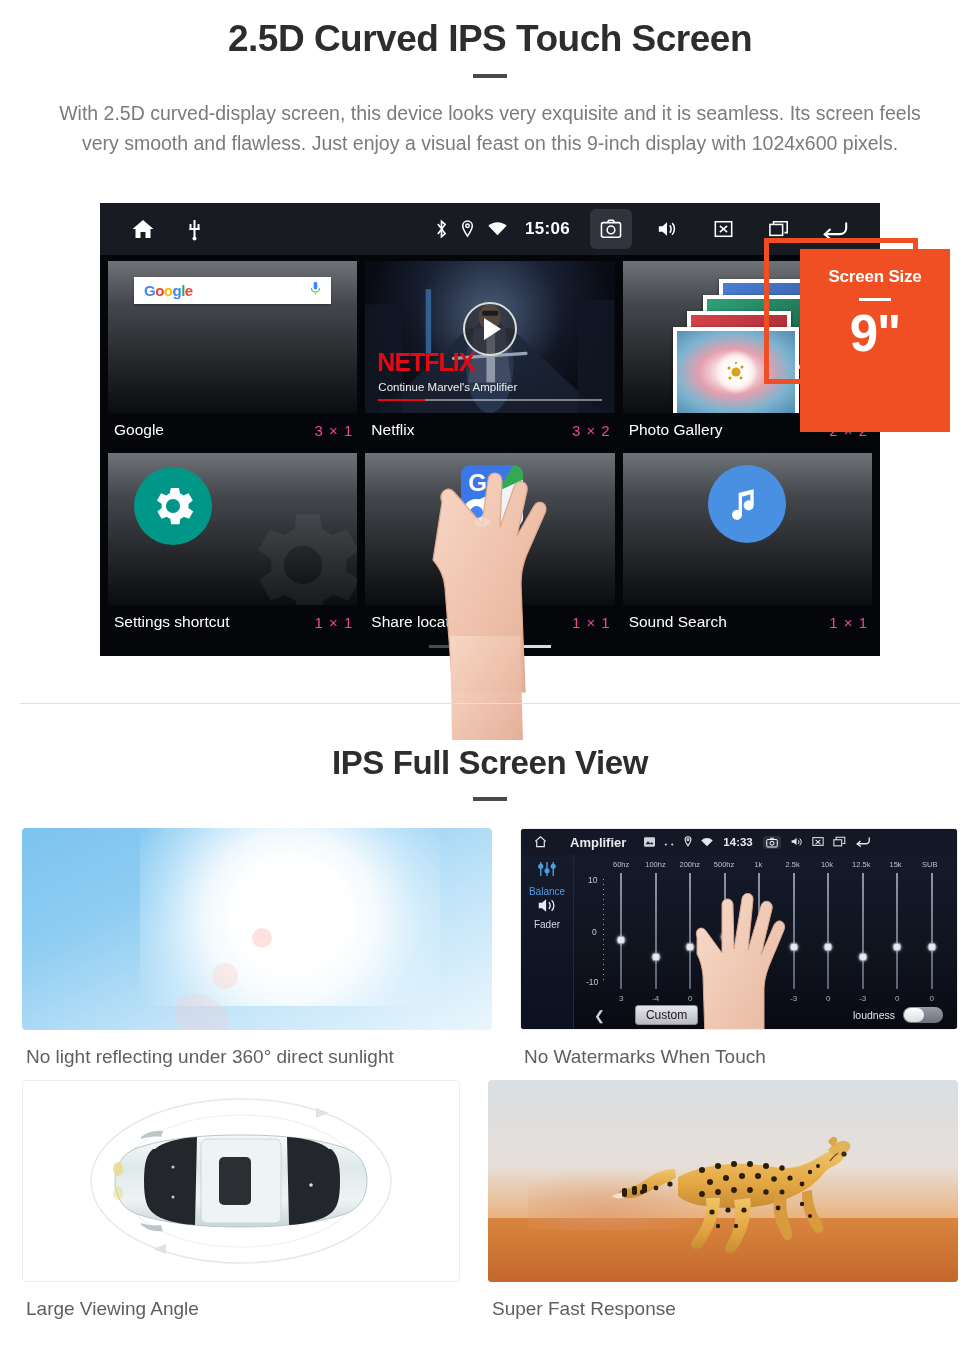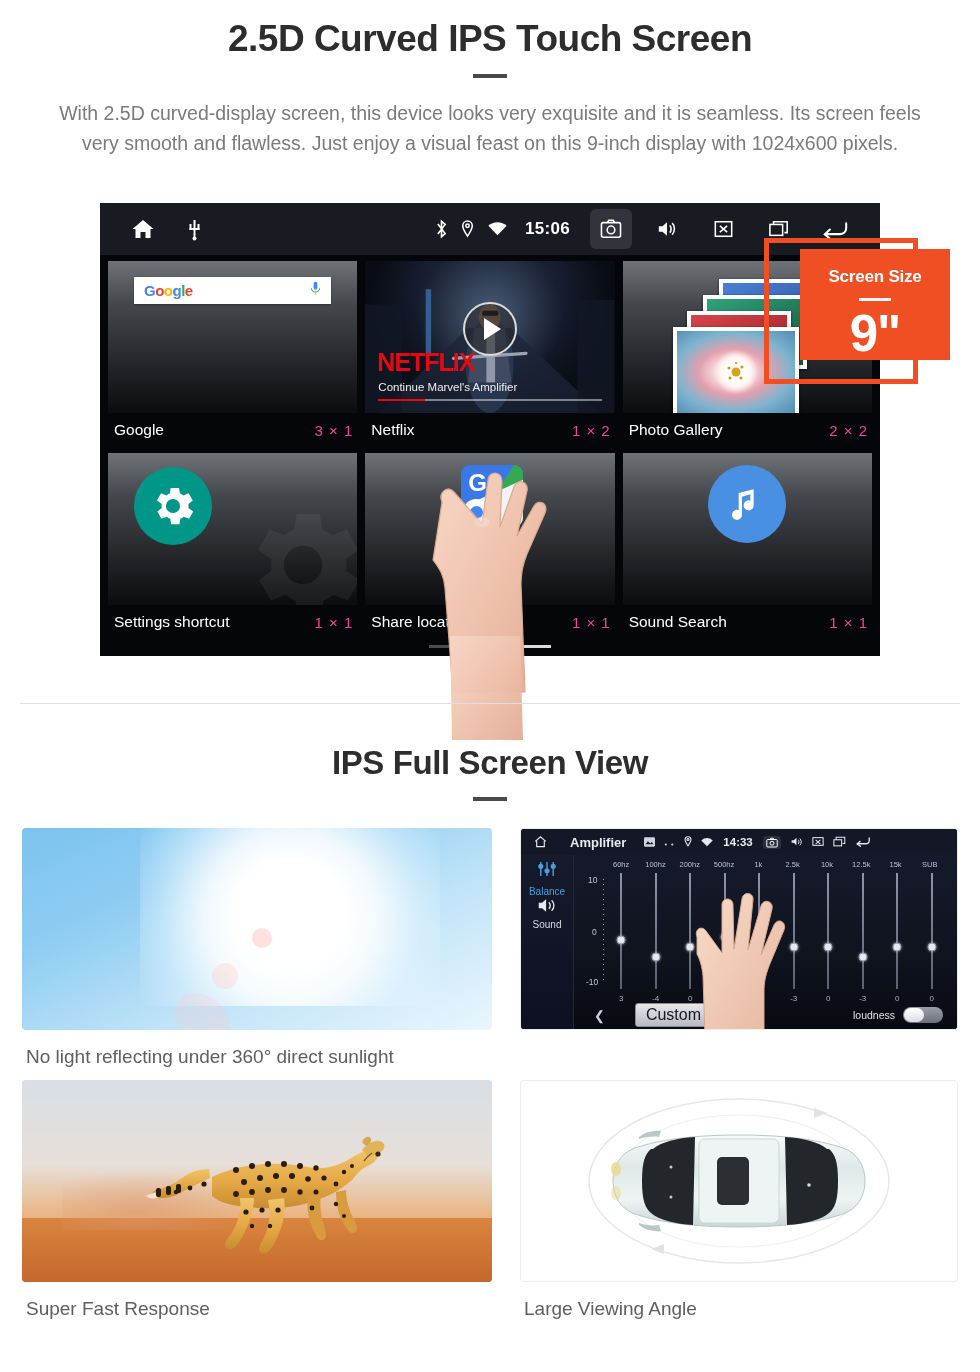--- a/index.html
+++ b/index.html
@@ -154,21 +154,21 @@
   .pager { position:absolute; left:0; right:0; bottom: 8px; display:flex; justify-content:center; gap:10px; }
   .pager i { display:block; width: 34px; height: 3px; background:#4c4c4c; }
   .pager i.on { background:#dcdcdc; }
 
   
   .badge-frame {
     position: absolute; left: 764px; top: 238px; width: 154px; height: 146px;
     border: 5px solid #f04f23;
   }
   .badge {
-    position: absolute; left: 800px; top: 249px; width: 150px; height: 111px;
+    position: absolute; left: 800px; top: 249px; width: 150px; height: 183px;
     background: #f04f23; color: #fff; text-align: center;
   }
   .badge .b-t { font-size: 17px; font-weight: bold; padding-top: 18px; letter-spacing:-.2px; }
   .badge .b-rule { width: 32px; height: 3px; background:#fff; margin: 11px auto 0; }
   .badge .b-n { font-size: 51px; font-weight: bold; line-height: 50px; margin-top: 8px; letter-spacing:-1px; }
 
   
   .divider { position:absolute; left:20px; top:703px; width:940px; height:1px; background:#e0e0e0; }
 
   
@@ -233,21 +233,21 @@
   .scale .ticks { position:absolute; left: 15px; top: 4px; bottom: 4px; width: 1px;
     background: repeating-linear-gradient(180deg,#9aa2b4 0 1.5px, transparent 1.5px 5px); }
   .sliders { position:absolute; left: 30px; right: 8px; top: 18px; bottom: 40px; display:flex; }
   .sl { flex:1; position:relative; }
   .sl .track { position:absolute; left:50%; top:0; bottom:0; width:2px; transform:translateX(-50%); background: linear-gradient(180deg,#8d94a6,#5a6173); }
   .sl .knob { position:absolute; left:50%; transform:translate(-50%,-50%); width:9px; height:9px; border-radius:50%;
       background:#e6e9f0; border:1.5px solid #8e96a8; box-shadow:0 0 3px rgba(255,255,255,.5); }
   .valrow { position:absolute; left: 30px; right: 8px; bottom: 26px; display:flex; }
   .valrow span { flex:1; text-align:center; font-size: 8px; color:#aab0bf; }
   .amp-foot { position:absolute; left: 20px; right: 8px; bottom: 2px; height: 24px; display:flex; align-items:center; }
-  .preset { background: linear-gradient(180deg,#e8e8ea,#b9bbc2); color:#16181f; font-size: 16px;
+  .preset { background: linear-gradient(180deg,#e8e8ea,#b9bbc2); color:#16181f; font-size: 12px;
      padding: 2px 10px; border-radius: 3px; border:1px solid #8b8d96; margin-left: 30px; }
   .arrow-l { color:#cdd2de; font-size: 13px; }
   .loud { margin-left:auto; display:flex; align-items:center; gap: 8px; color:#dfe3ec; font-size: 10.5px; margin-right: 6px; }
   .toggle { width: 40px; height: 16px; border-radius: 9px; background: linear-gradient(180deg,#9a9da6,#6d717c); position:relative; }
   .toggle i { position:absolute; left: 1px; top: 1px; width: 20px; height: 14px; border-radius: 8px; background: linear-gradient(180deg,#fff,#dcdde1); }
   .amp-hand { position:absolute; left: 105px; top: 18px; }
 </style>
 </head>
 <body>
 
@@ -371,21 +371,21 @@
               <div class="nf-play"></div>
               <div class="nf-word">NETFLIX</div>
               <div class="nf-sub">Continue Marvel's Amplifier</div>
               <div class="nf-bar">
                   <span></span>
                 </div>
             </div>
           </div>
           <div class="wlabel">
             <span>Netflix</span>
-            <span class="size">1 × 2</span>
+            <span class="size">3 × 2</span>
           </div>
         </div>
 
         <div class="wcell">
           <div class="wtile">
             <div class="gal">
               <div class="photo p1"></div>
               <div class="photo p2"></div>
               <div class="photo p3"></div>
               <div class="photo p4">
@@ -573,21 +573,21 @@
                     </svg>
                 </span>
                 <div class="s-lab">Balance</div>
                 <span class="s-ic">
                   <svg width="22" height="17" viewBox="0 0 24 18" fill="#e6e9f2">
                       <path d="M3 6h3.6L11 2.2v13.6L6.6 12H3z"></path>
                       <path d="M14 5.4c2 1.7 2 5.5 0 7.2" stroke="#e6e9f2" stroke-width="1.5" fill="none"></path>
                       <path d="M17 3.2c3.3 2.6 3.3 9 0 11.6" stroke="#e6e9f2" stroke-width="1.5" fill="none"></path>
                     </svg>
                 </span>
-                <div class="s-lab2">Sound</div>
+                <div class="s-lab2">Fader</div>
               </div>
 
               <div class="amp-main">
                 <div class="freqrow">
                   <span>60hz</span>
                   <span>100hz</span>
                   <span>200hz</span>
                   <span>500hz</span>
                   <span>1k</span>
                   <span>2.5k</span>
@@ -679,24 +679,57 @@
                           <stop offset="1" stop-color="#e7b69d"></stop>
                         </linearGradient>
                       </defs>
                     <path d="M18 64c-3-8 5-12 9-6l16 22 0-48c0-8 11-8 11 0l1 44 8-50c1-8 12-7 11 1l-5 50 13-44c2-8 13-5 11 3l-11 46 13-30c4-8 13-3 10 5l-15 36c-4 11-5 17-5 26v46H26l-2-62c-1-10-3-16-6-22z" fill="url(#sk2)" stroke="#d9a88f" stroke-width="1"></path>
                   </svg>
                 </div>
               </div>
             </div>
           </div>
         </div>
+        <div class="gcap">No Watermarks When Touch</div>
       </div>
     </div>
 
     <div class="grow">
+
+      <div class="gcard right">
+        <div class="gimg framed carbg">
+          <svg width="100%" height="100%" viewBox="0 0 436 200" preserveAspectRatio="xMidYMid meet">
+            <ellipse cx="218" cy="100" rx="150" ry="82" fill="none" stroke="#e7e7e7" stroke-width="1.4"></ellipse>
+            <ellipse cx="218" cy="100" rx="122" ry="66" fill="none" stroke="#f0f0f0" stroke-width="1.2"></ellipse>
+            <path d="M293 27l13 5-13 5z" fill="#e2e2e2"></path>
+            <path d="M143 173l-13-5 13-5z" fill="#e2e2e2"></path>
+            <defs>
+              <linearGradient id="body" x1="0" y1="0" x2="0" y2="1">
+                <stop offset="0" stop-color="#f6fafa"></stop>
+                  <stop offset="0.35" stop-color="#dfe9e9"></stop>
+                <stop offset="0.7" stop-color="#eef4f4"></stop>
+                  <stop offset="1" stop-color="#c9d6d6"></stop>
+              </linearGradient>
+            </defs>
+            <path d="M92 100c0-16 8-28 22-33 26-9 62-13 104-13s78 4 104 13c14 5 22 17 22 33s-8 28-22 33c-26 9-62 13-104 13s-78-4-104-13c-14-5-22-17-22-33z" fill="url(#body)" stroke="#b9c6c6" stroke-width="1"></path>
+            <path d="M132 68c8-7 24-11 42-12l-2 88c-18-1-34-5-42-12-6-5-9-13-9-32s3-27 9-32z" fill="#23262a"></path>
+            <path d="M306 68c-8-7-24-11-42-12l2 88c18-1 34-5 42-12 6-5 9-13 9-32s-3-27-9-32z" fill="#23262a"></path>
+            <rect x="178" y="58" width="80" height="84" rx="6" fill="#eef3f3" stroke="#c3cfcf" stroke-width="0.8"></rect>
+            <rect x="196" y="76" width="32" height="48" rx="5" fill="#2b2e33"></rect>
+            <path d="M118 56c6-5 14-7 22-6l-2 6c-7-1-14 0-20 2z" fill="#9fb0b0" opacity=".7"></path>
+            <path d="M118 144c6 5 14 7 22 6l-2-6c-7 1-14 0-20-2z" fill="#9fb0b0" opacity=".7"></path>
+            <ellipse cx="95" cy="88" rx="5" ry="7" fill="#e8d98a" opacity=".8"></ellipse>
+            <ellipse cx="95" cy="112" rx="5" ry="7" fill="#e8d98a" opacity=".5"></ellipse>
+            <circle cx="150" cy="86" r="1.5" fill="#c3cfcf"></circle>
+              <circle cx="150" cy="116" r="1.5" fill="#c3cfcf"></circle>
+            <circle cx="288" cy="104" r="1.8" fill="#d3dede"></circle>
+          </svg>
+        </div>
+        <div class="gcap">Large Viewing Angle</div>
+      </div>
 
       <div class="gcard">
         <div class="gimg savanna">
           <span class="dune"></span>
             <span class="dust"></span>
           <svg class="cheetah" width="320" height="150" viewBox="0 0 320 150">
             <defs>
               <linearGradient id="fur" x1="0" y1="0" x2="0" y2="1">
                 <stop offset="0" stop-color="#f0c46b"></stop>
                   <stop offset="0.55" stop-color="#e4a844"></stop>
@@ -750,48 +783,16 @@
                   <circle cx="36" cy="70" r="2.2"></circle>
                 <rect x="16" y="66" width="5" height="9" rx="2"></rect>
                   <rect x="26" y="64" width="5" height="9" rx="2"></rect>
                 <rect x="36" y="62" width="5" height="9" rx="2"></rect>
               </g>
             </g>
           </svg>
         </div>
         <div class="gcap">Super Fast Response</div>
       </div>
-
-      <div class="gcard right">
-        <div class="gimg framed carbg">
-          <svg width="100%" height="100%" viewBox="0 0 436 200" preserveAspectRatio="xMidYMid meet">
-            <ellipse cx="218" cy="100" rx="150" ry="82" fill="none" stroke="#e7e7e7" stroke-width="1.4"></ellipse>
-            <ellipse cx="218" cy="100" rx="122" ry="66" fill="none" stroke="#f0f0f0" stroke-width="1.2"></ellipse>
-            <path d="M293 27l13 5-13 5z" fill="#e2e2e2"></path>
-            <path d="M143 173l-13-5 13-5z" fill="#e2e2e2"></path>
-            <defs>
-              <linearGradient id="body" x1="0" y1="0" x2="0" y2="1">
-                <stop offset="0" stop-color="#f6fafa"></stop>
-                  <stop offset="0.35" stop-color="#dfe9e9"></stop>
-                <stop offset="0.7" stop-color="#eef4f4"></stop>
-                  <stop offset="1" stop-color="#c9d6d6"></stop>
-              </linearGradient>
-            </defs>
-            <path d="M92 100c0-16 8-28 22-33 26-9 62-13 104-13s78 4 104 13c14 5 22 17 22 33s-8 28-22 33c-26 9-62 13-104 13s-78-4-104-13c-14-5-22-17-22-33z" fill="url(#body)" stroke="#b9c6c6" stroke-width="1"></path>
-            <path d="M132 68c8-7 24-11 42-12l-2 88c-18-1-34-5-42-12-6-5-9-13-9-32s3-27 9-32z" fill="#23262a"></path>
-            <path d="M306 68c-8-7-24-11-42-12l2 88c18-1 34-5 42-12 6-5 9-13 9-32s-3-27-9-32z" fill="#23262a"></path>
-            <rect x="178" y="58" width="80" height="84" rx="6" fill="#eef3f3" stroke="#c3cfcf" stroke-width="0.8"></rect>
-            <rect x="196" y="76" width="32" height="48" rx="5" fill="#2b2e33"></rect>
-            <path d="M118 56c6-5 14-7 22-6l-2 6c-7-1-14 0-20 2z" fill="#9fb0b0" opacity=".7"></path>
-            <path d="M118 144c6 5 14 7 22 6l-2-6c-7 1-14 0-20-2z" fill="#9fb0b0" opacity=".7"></path>
-            <ellipse cx="95" cy="88" rx="5" ry="7" fill="#e8d98a" opacity=".8"></ellipse>
-            <ellipse cx="95" cy="112" rx="5" ry="7" fill="#e8d98a" opacity=".5"></ellipse>
-            <circle cx="150" cy="86" r="1.5" fill="#c3cfcf"></circle>
-              <circle cx="150" cy="116" r="1.5" fill="#c3cfcf"></circle>
-            <circle cx="288" cy="104" r="1.8" fill="#d3dede"></circle>
-          </svg>
-        </div>
-        <div class="gcap">Large Viewing Angle</div>
-      </div>
     </div>
   </div>
 
 </div>
 
 </body></html>

